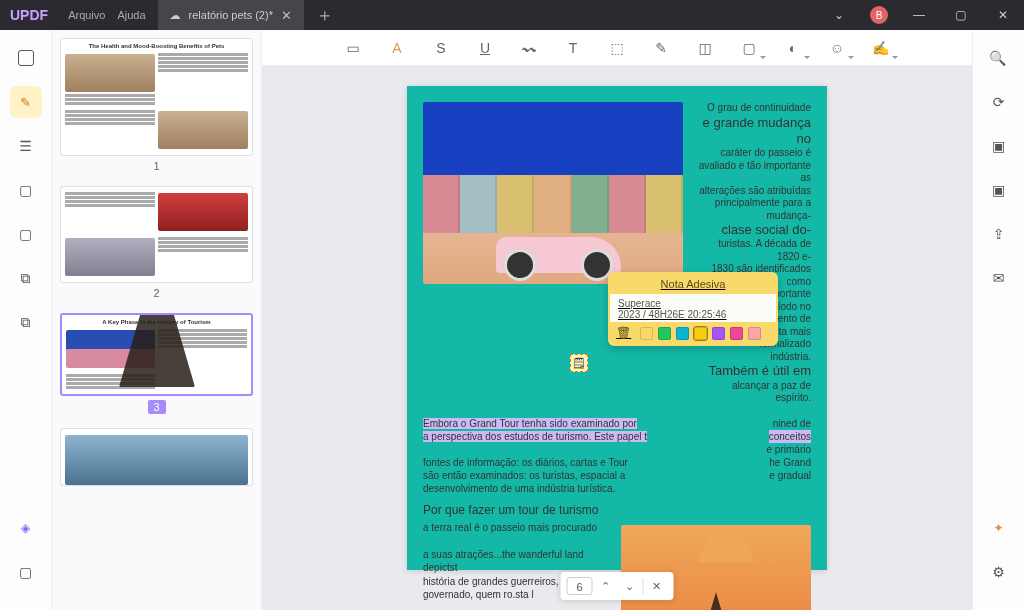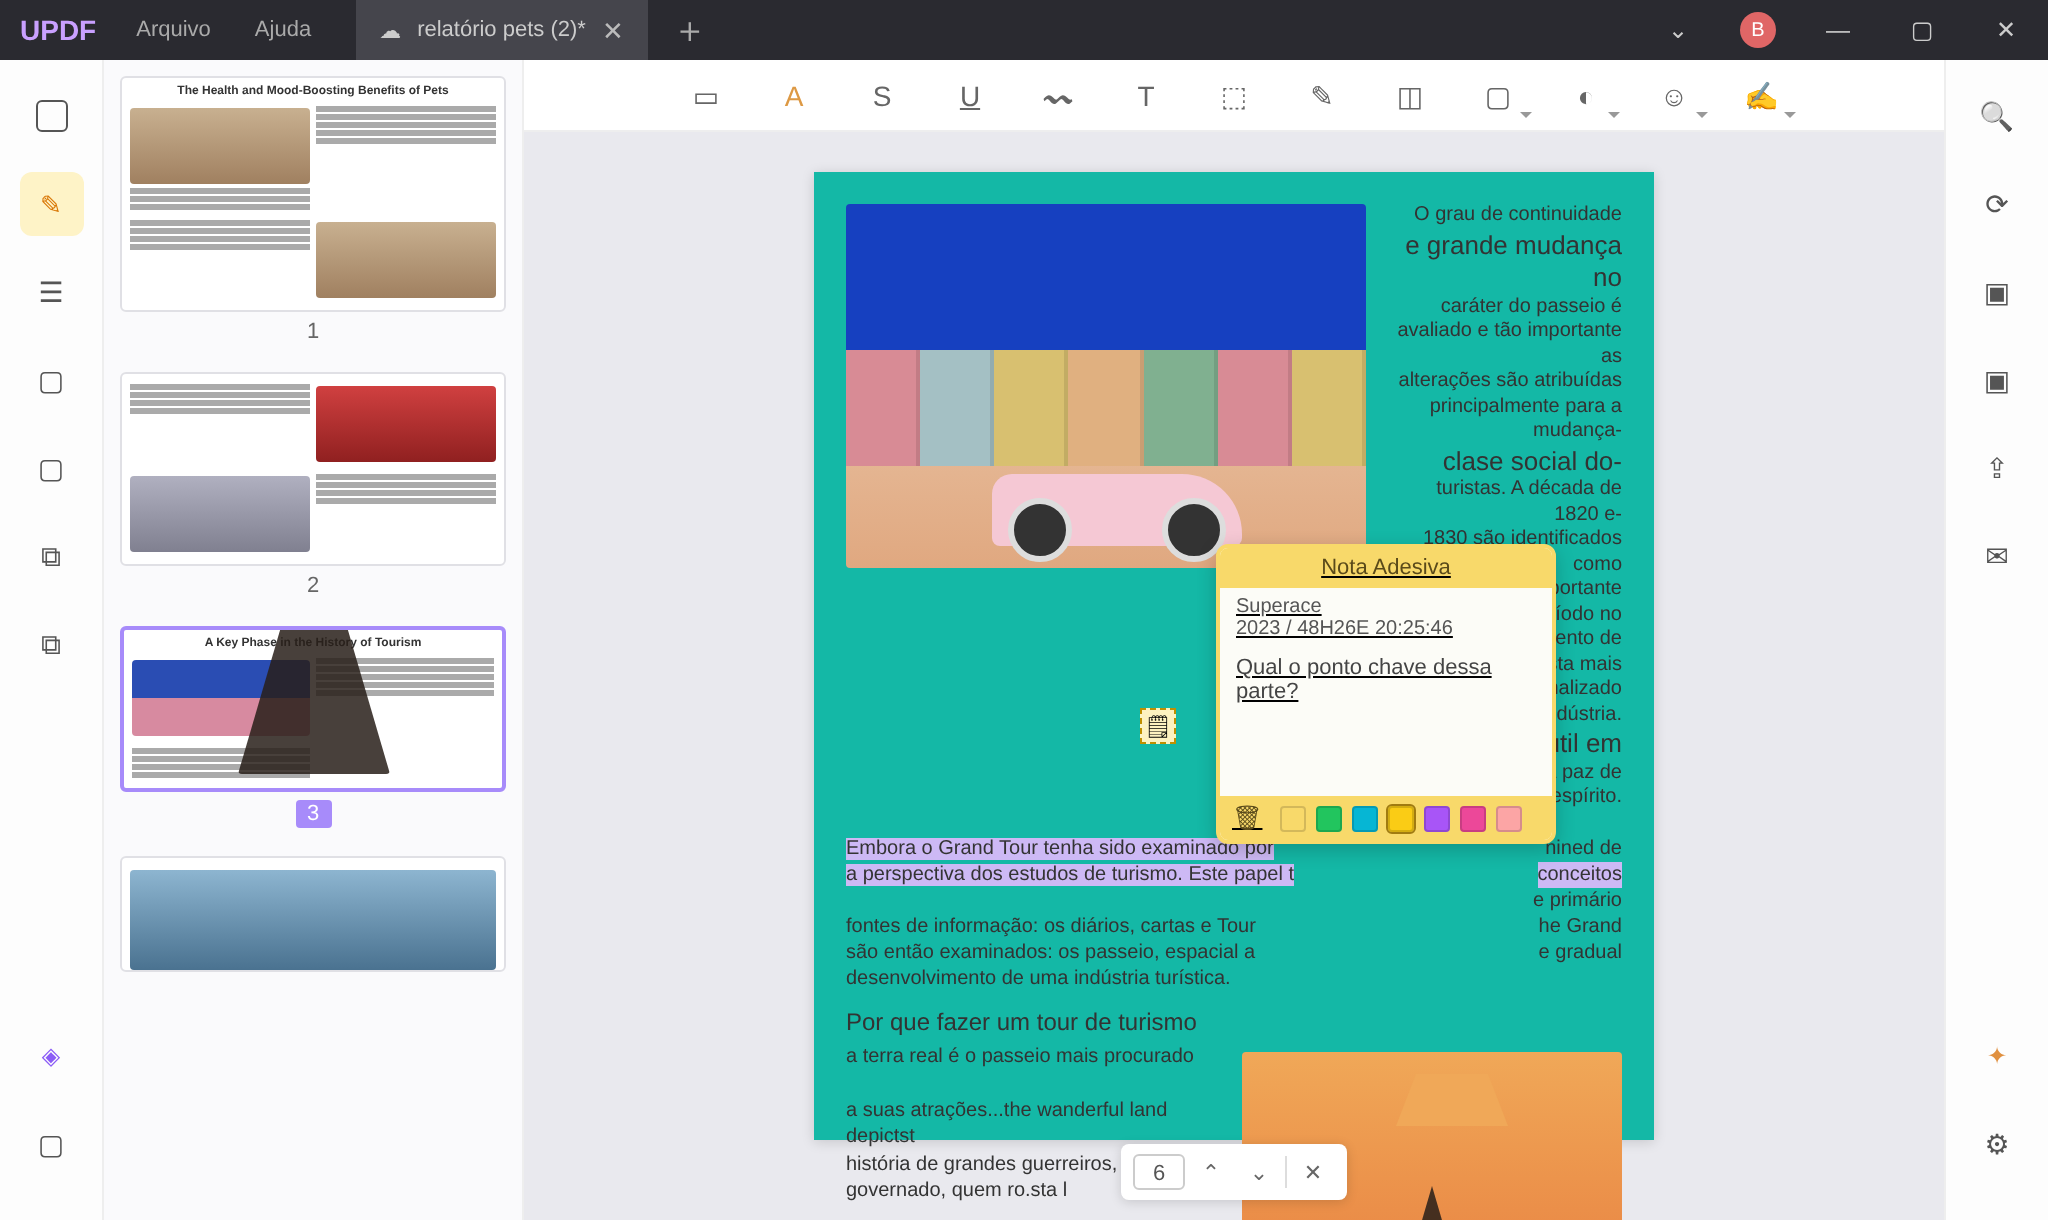--- a/index.html
+++ b/index.html
@@ -28,21 +28,21 @@
     display: flex; flex-direction: column;
     font-size: 12px;
     position: relative;
   }
   
   .title-bar {
     height: 30px; background: var(--bg-title); color: #ddd;
     display: flex; align-items: center; padding-left: 10px;
   }
   .logo-text { font-weight: 700; color: #c9a0ff; font-size: 14px; margin-right: 20px; }
-  .menu-item { color: #aaa; font-size: 11px; margin-right: 22px; cursor: pointer; }
+  .menu-item { color: #aaa; font-size: 11px; margin-right: 12px; cursor: pointer; }
   .tab {
     display: flex; align-items: center; gap: 8px;
     background: var(--bg-tab-active); height: 100%;
     padding: 0 12px; color: #ccc; font-size: 11px;
   }
   .tab-close { color: #bbb; font-size: 13px; cursor: pointer; }
   .tab-add { margin-left: 12px; color: #aaa; font-size: 18px; cursor: pointer; }
   .title-spacer { flex: 1; }
   .win-controls { display: flex; align-items: center; gap: 0; height: 100%; }
   .win-btn {
@@ -416,21 +416,21 @@
           <span>indústria.</span><br>
           <span class="big">Também é útil em</span><br>
           <span>alcançar a paz de espírito.</span>
         </div>
         <div class="clr"></div>
         <div class="para1">
           <span class="hl">Embora o Grand Tour tenha sido examinado por</span><span style="float:right">nined de</span><br>
           <span class="hl">a perspectiva dos estudos de turismo. Este papel t</span><span class="hl" style="float:right">conceitos</span><br>
           <span style="float:right">e primário</span><br>
           <span>fontes de informação: os diários, cartas e Tour </span><span style="float:right">he Grand</span><br>
-          <span>são então examinados: os passeio, espacial a</span><span style="float:right">e gradual</span><br>
+          <span>são então examinados: os turistas, espacial a</span><span style="float:right">e gradual</span><br>
           <span>desenvolvimento de uma indústria turística.</span>
         </div>
         <div class="subhead">Por que fazer um tour de turismo</div>
 
         <div class="bot-photo">
           <div class="eiffel"></div>
         </div>
         <div class="para2">
           <span>a terra real é o passeio mais procurado</span><br>
           <br>
@@ -488,21 +488,20 @@
 </div>
 
 <div class="note-indicator">🗒</div>
 
 <div class="note">
   <div class="note-title">Nota Adesiva</div>
   <div class="note-meta">
     <div>Superace</div>
     <div>2023 / 48H26E 20:25:46</div>
   </div>
-  <div class="note-body">Qual o ponto chave dessa parte?</div>
   <div class="note-foot">
     <span class="trash">🗑</span>
     <span class="swatch"></span>
     <span class="swatch" style="background:#22c55e"></span>
     <span class="swatch" style="background:#06b6d4"></span>
     <span class="swatch" style="background:#facc15;outline:1px solid #a07b10"></span>
     <span class="swatch" style="background:#a855f7"></span>
     <span class="swatch" style="background:#ec4899"></span>
     <span class="swatch" style="background:#fca5a5"></span>
   </div>

